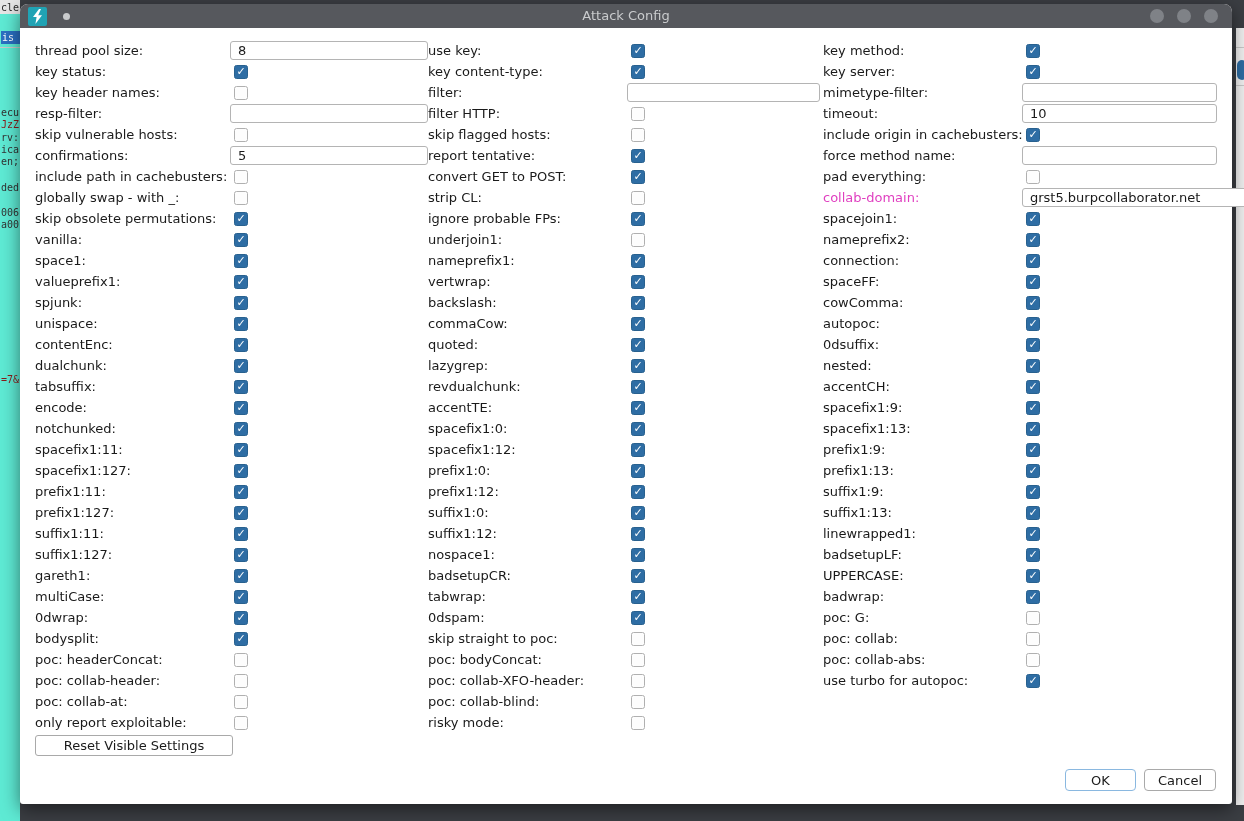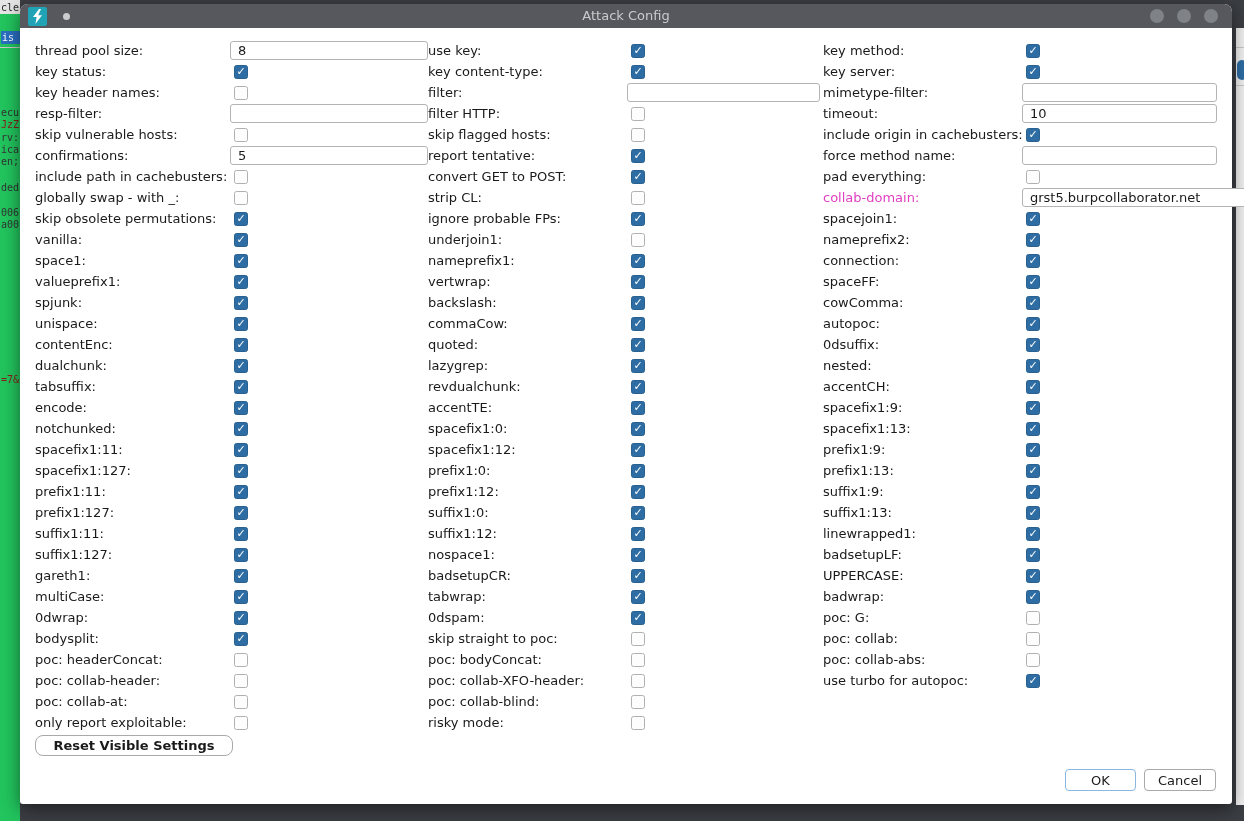--- a/index.html
+++ b/index.html
@@ -1,20 +1,20 @@
 <!DOCTYPE html>
 <html><head>
 <meta charset="utf-8">
 <style>
   * { margin:0; padding:0; box-sizing:border-box; }
   html,body { width:1244px; height:821px; overflow:hidden; }
   body { background:#3b3e43; font-family:"DejaVu Sans","Liberation Sans",sans-serif; font-size:13px; color:#1a1a1a; position:relative; }
 
   
-  .left-strip { position:absolute; left:0; top:0; width:20px; height:821px; background:#22c55e; overflow:hidden; }
+  .left-strip { position:absolute; left:0; top:0; width:20px; height:821px; background:#5eead4; overflow:hidden; }
   .left-strip .topbar { position:absolute; left:0; top:0; width:20px; height:14px; background:#e6e6e6; }
   .frag { position:absolute; left:1px; font-family:"DejaVu Sans Mono","Liberation Mono",monospace; font-size:10px; white-space:nowrap; line-height:13px; }
   .frag.bar { padding:0 1px; }
   .left-strip .hdiv { position:absolute; left:0; width:20px; height:1px; background:#c9c9c9; top:47px; }
   .right-strip { position:absolute; right:0; top:28px; width:8px; height:777px; background:#f1f1f1; overflow:hidden; }
   .right-strip .hdiv { position:absolute; left:0; width:8px; height:1px; background:#c9c9c9; }
   .blue-blob { position:absolute; left:1px; top:32px; width:10px; height:20px; border-radius:5px; }
 
   
   .dialog { position:absolute; left:20px; top:4px; width:1212px; height:800px; background:#ffffff; border-radius:8px 8px 3px 3px; box-shadow:0 5px 18px rgba(0,0,0,.5); }
@@ -30,21 +30,21 @@
   .row { position:relative; height:21px; display:flex; align-items:center; }
   .lbl { white-space:nowrap; }
   .ctl { position:absolute; top:0; height:21px; display:flex; align-items:center; }
   .ctl input { width:100%; height:19px; border:1px solid #b4b4b4; border-radius:3px; padding:0 7px; font-family:inherit; font-size:13px; color:#1a1a1a; background:#fff; outline:none; }
   .cb { width:14px; height:14px; margin-left:4px; border-radius:2.5px; border:1px solid #b0b0b0; background:#fdfdfd; display:inline-flex; align-items:center; justify-content:center; }
   .cb.on { background:#2e6da4; border-color:#28618f; }
   .cb.on::after { content:"✓"; color:#fff; font-size:11px; font-weight:bold; line-height:1; }
 
   
   button { font-family:inherit; font-size:13px; background:#fff; cursor:pointer; color:#1a1a1a; }
-  .reset-btn { position:absolute; left:15px; top:731px; width:198px; height:21px; border:1px solid #a9a9a9; border-radius:8px;font-weight:bold; }
+  .reset-btn { position:absolute; left:15px; top:731px; width:198px; height:21px; border:1px solid #a9a9a9; border-radius:3px; }
   .action-btn { position:absolute; height:22px; border-radius:4px; top:765px; }
   .ok-btn { left:1045px; width:71px; border:1px solid #8ab8e0; }
   .cancel-btn { left:1124px; width:72px; border:1px solid #a9a9a9; }
 </style>
 </head>
 <body>
 
 <div class="left-strip">
   <div class="topbar"></div>
   <div class="hdiv"></div>

